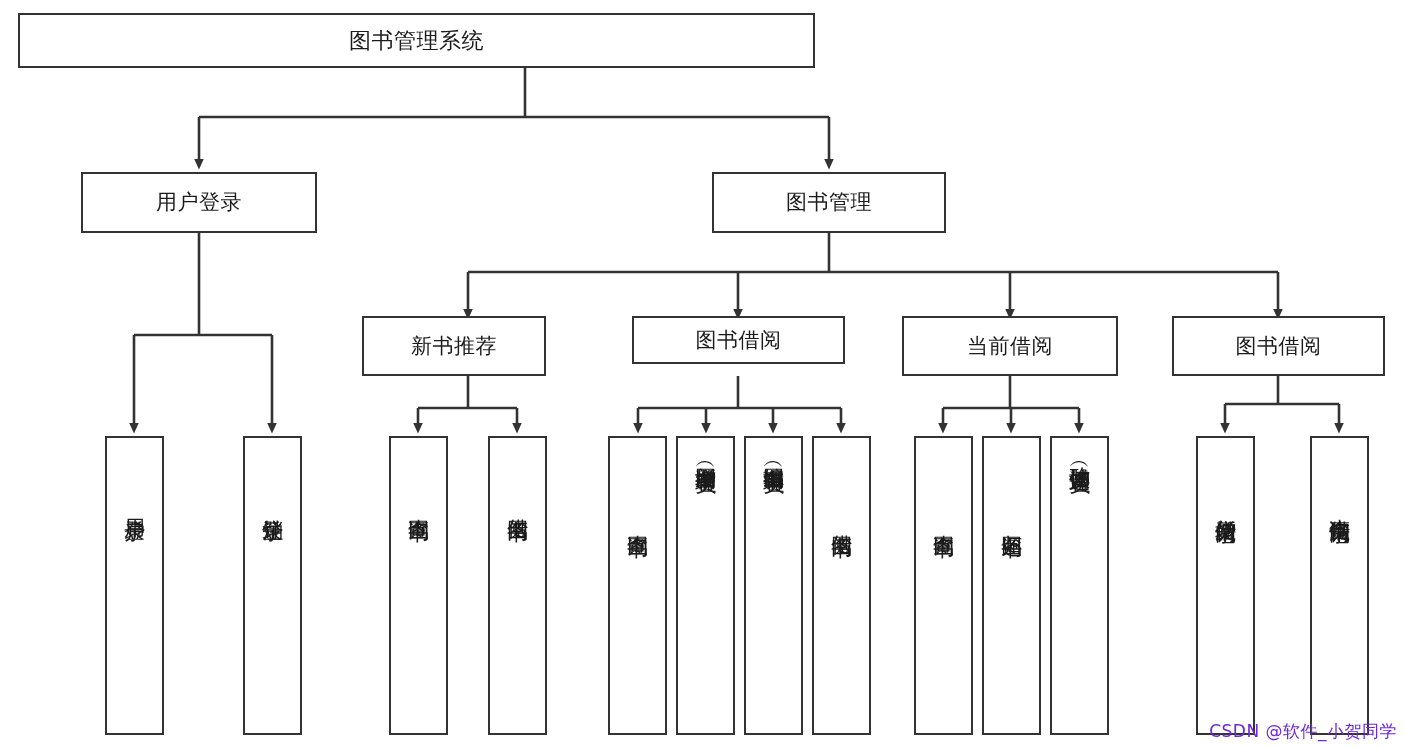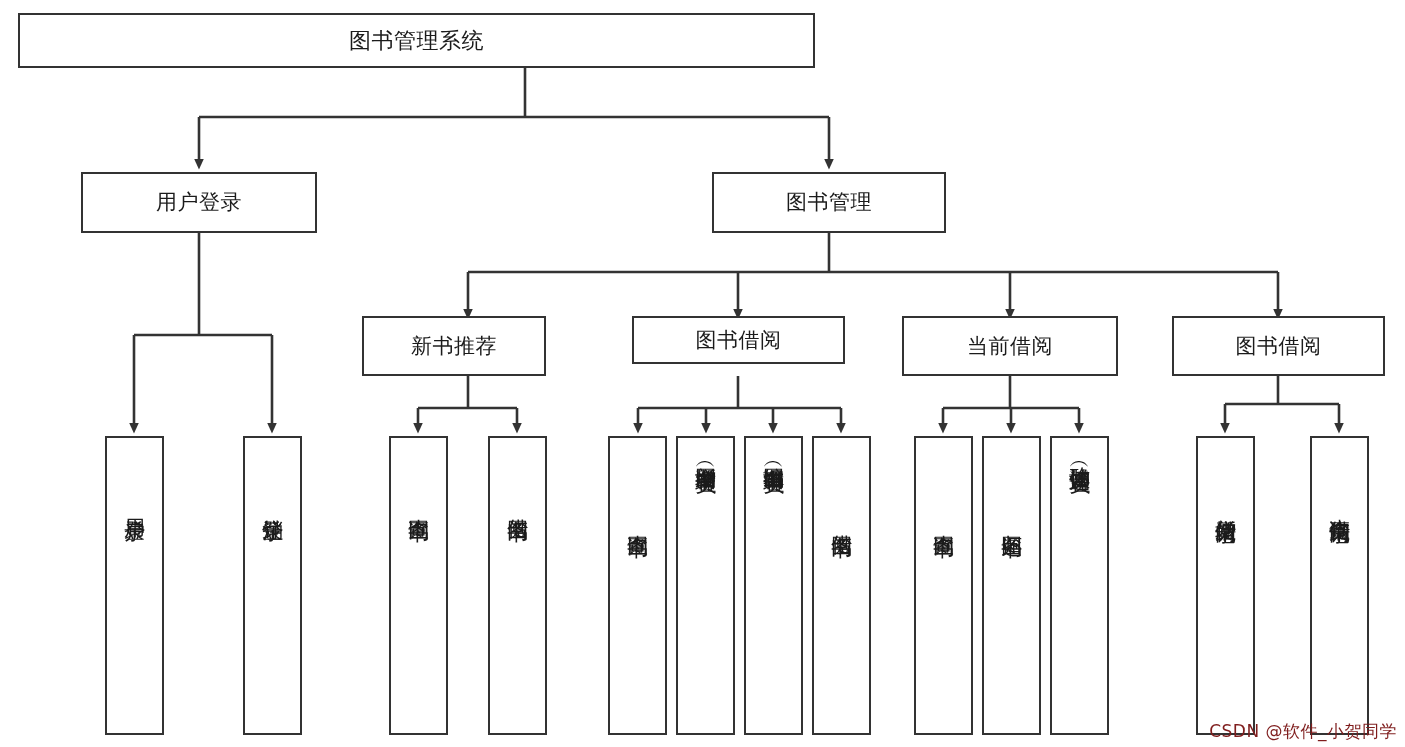--- a/index.html
+++ b/index.html
@@ -71,21 +71,21 @@
     margin-top: 74px;
   }
   .node.vert.tall .label {
     margin-top: 6px;
   }
   .watermark {
     position: absolute;
     right: 8px;
     bottom: 4px;
     font-size: 17px;
-    color: #7f1d1d;
+    color: #6d28d9;
     white-space: nowrap;
     letter-spacing: 0.5px;
   }
 </style>
 </head>
 <body>
 
 <div id="canvas">
 
   <svg id="wires" viewBox="0 0 1405 747" width="1405" height="747" xmlns="http://www.w3.org/2000/svg">

